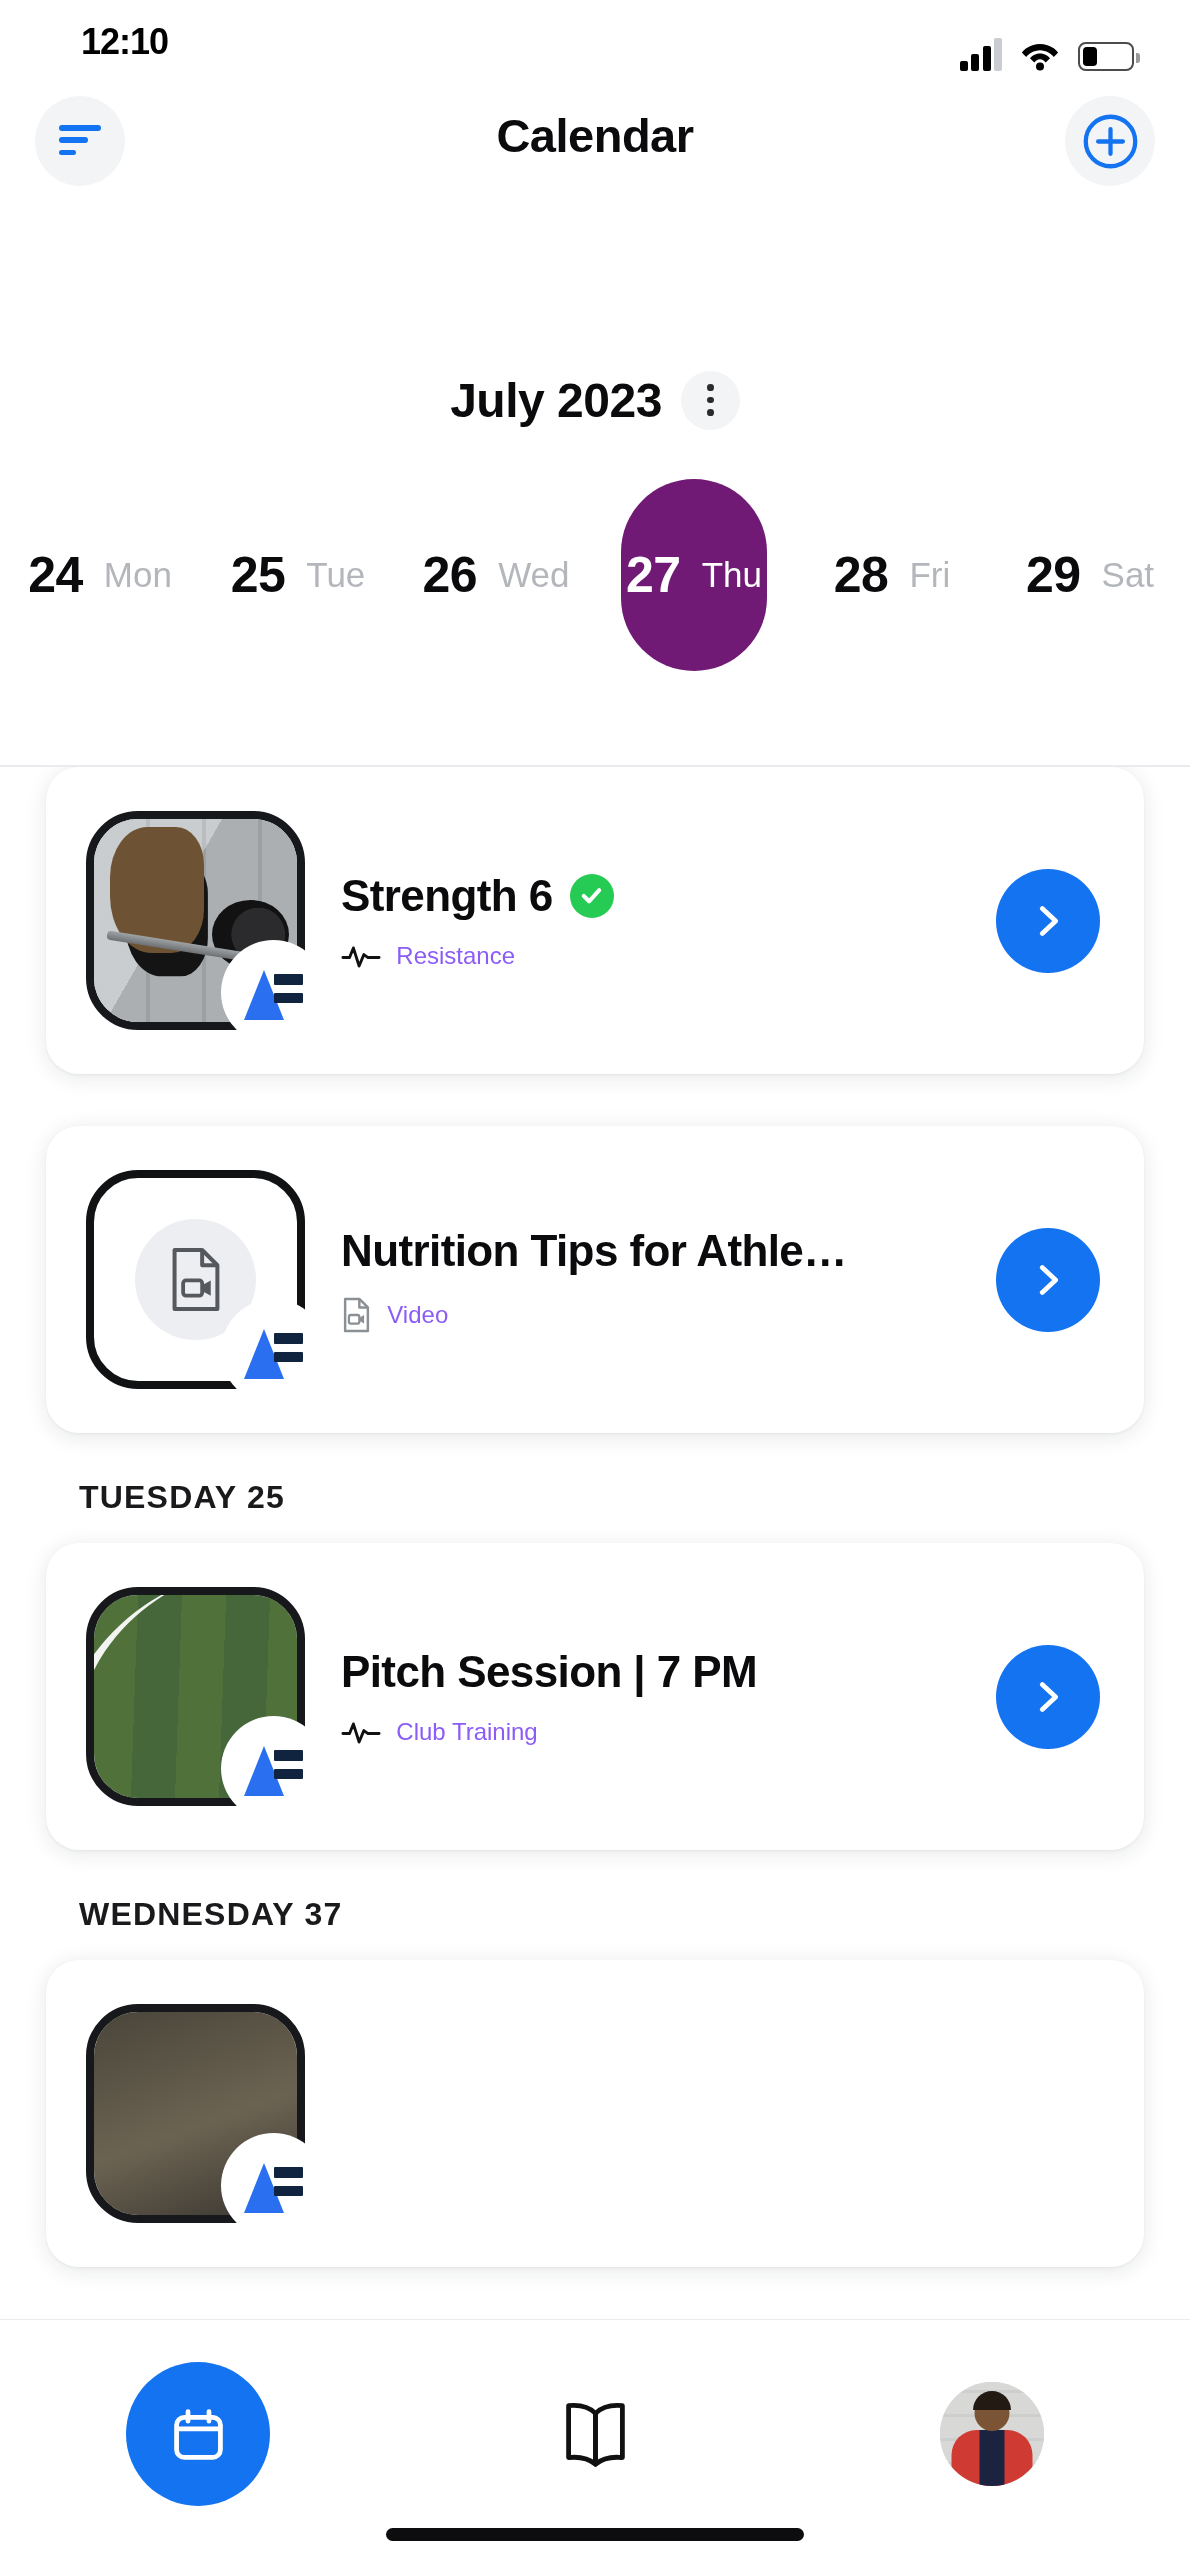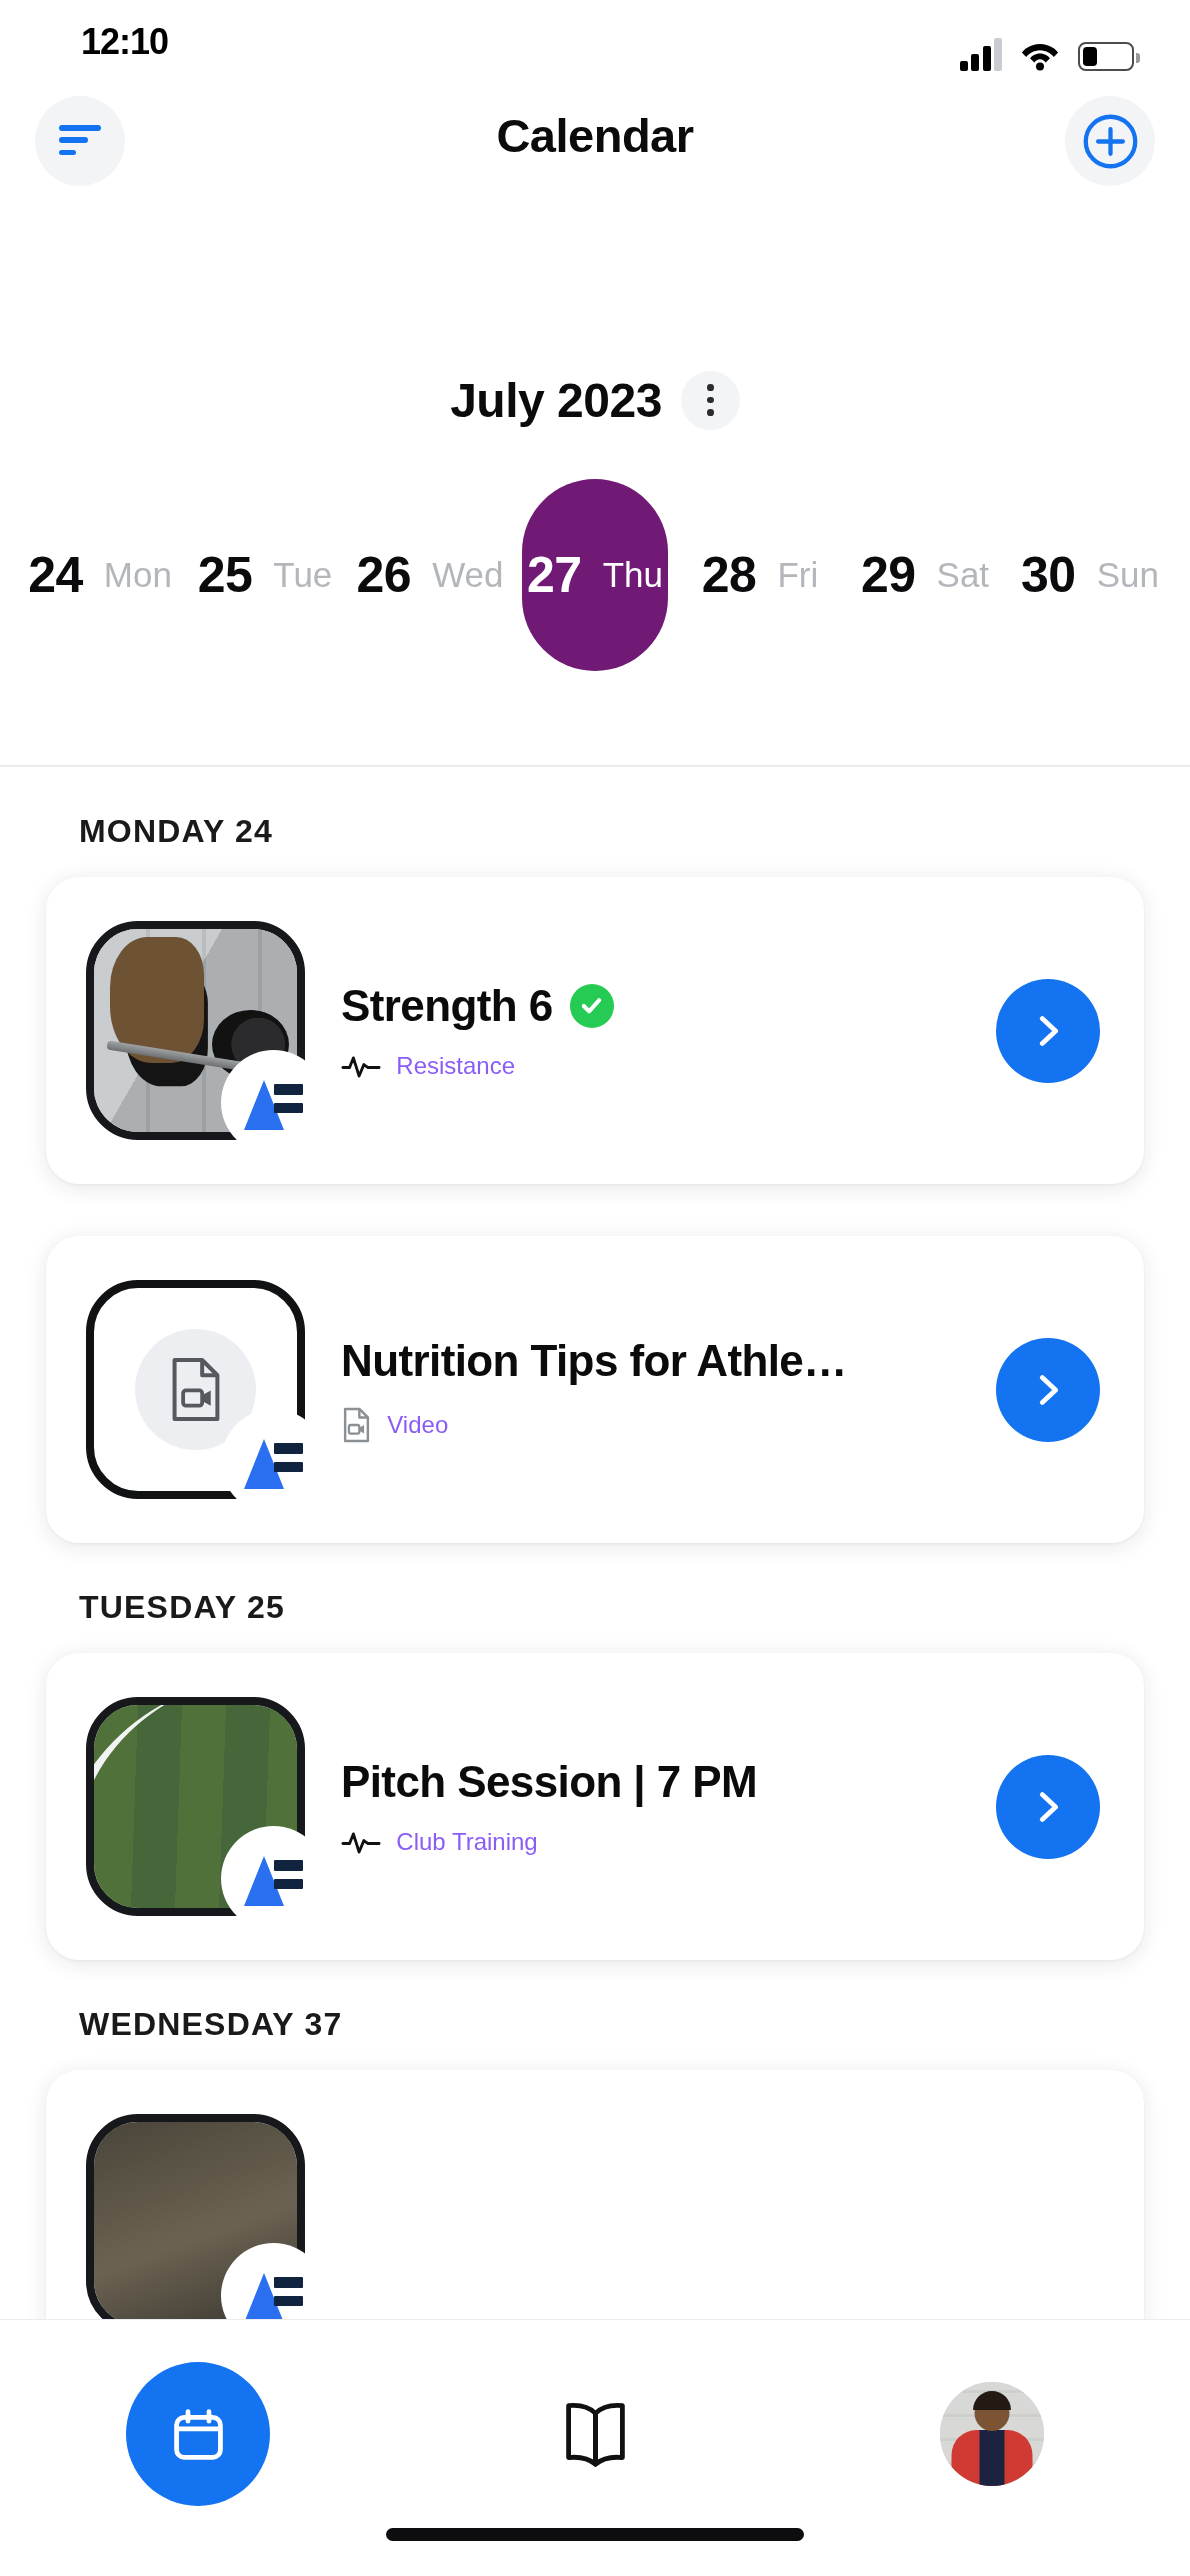--- a/index.html
+++ b/index.html
@@ -281,31 +281,26 @@
       <div class="dname">Thu</div>
     </div>
     <div class="daycell">
       <div class="dnum">28</div>
       <div class="dname">Fri</div>
     </div>
     <div class="daycell">
       <div class="dnum">29</div>
       <div class="dname">Sat</div>
     </div>
-    <div class="daycell">
-      <div class="dnum">30</div>
-      <div class="dname">Sun</div>
-    </div>
   </div>
 
   <div class="divider"></div>
 
   <div class="list">
 
-    <div class="day-header">MONDAY 24</div>
 
     <div class="card">
       <div class="thumb-wrap">
         <div class="thumb">
           <div class="art-gym"></div>
           <div class="art-bar"></div>
         </div>
         <div class="brandbadge">
           <div class="logo-a">
             <div class="tri"></div>

